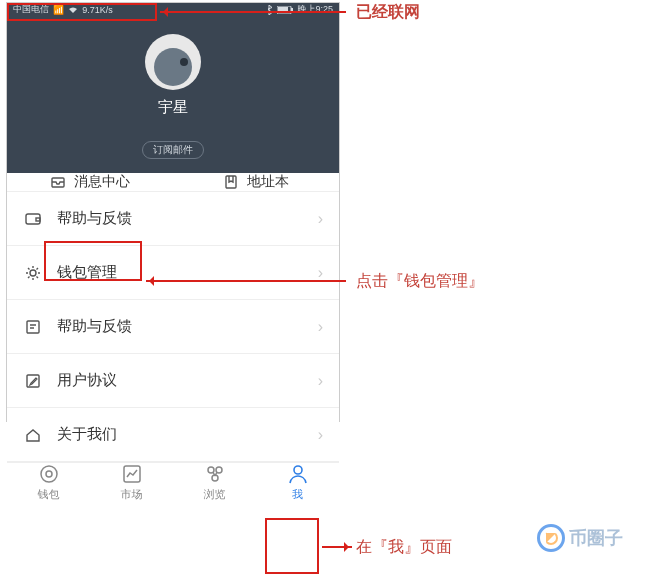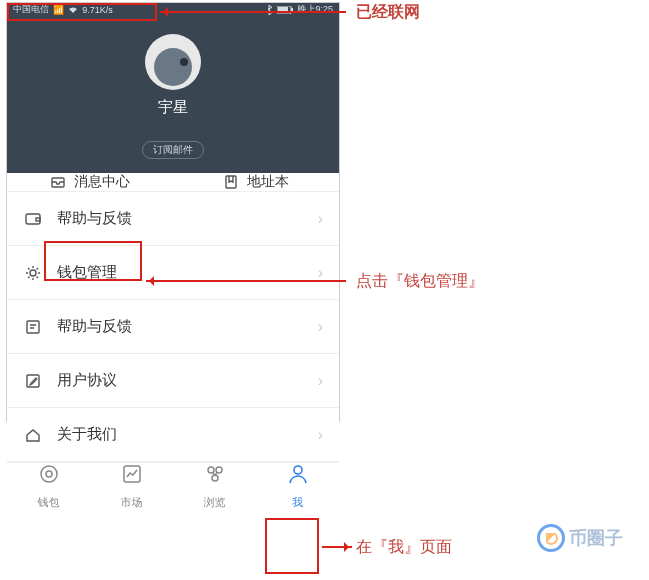--- a/index.html
+++ b/index.html
@@ -112,21 +112,21 @@
     background: #fff;
     border-top: 1px solid #eee;
     display: flex;
   }
   .tab {
     flex: 1;
     display: flex;
     flex-direction: column;
     align-items: center;
     justify-content: flex-end;
-    gap: 10px;
+    gap: 2px;
     font-size: 11px;
     color: #888;
   }
   .tab.active { color: #2f7fe6; }
   .tab .tico { width: 22px; height: 22px; display:flex;align-items:center;justify-content:center;}
   
   .anno-box {
     position: absolute;
     border: 2px solid #d8201a;
     pointer-events: none;

